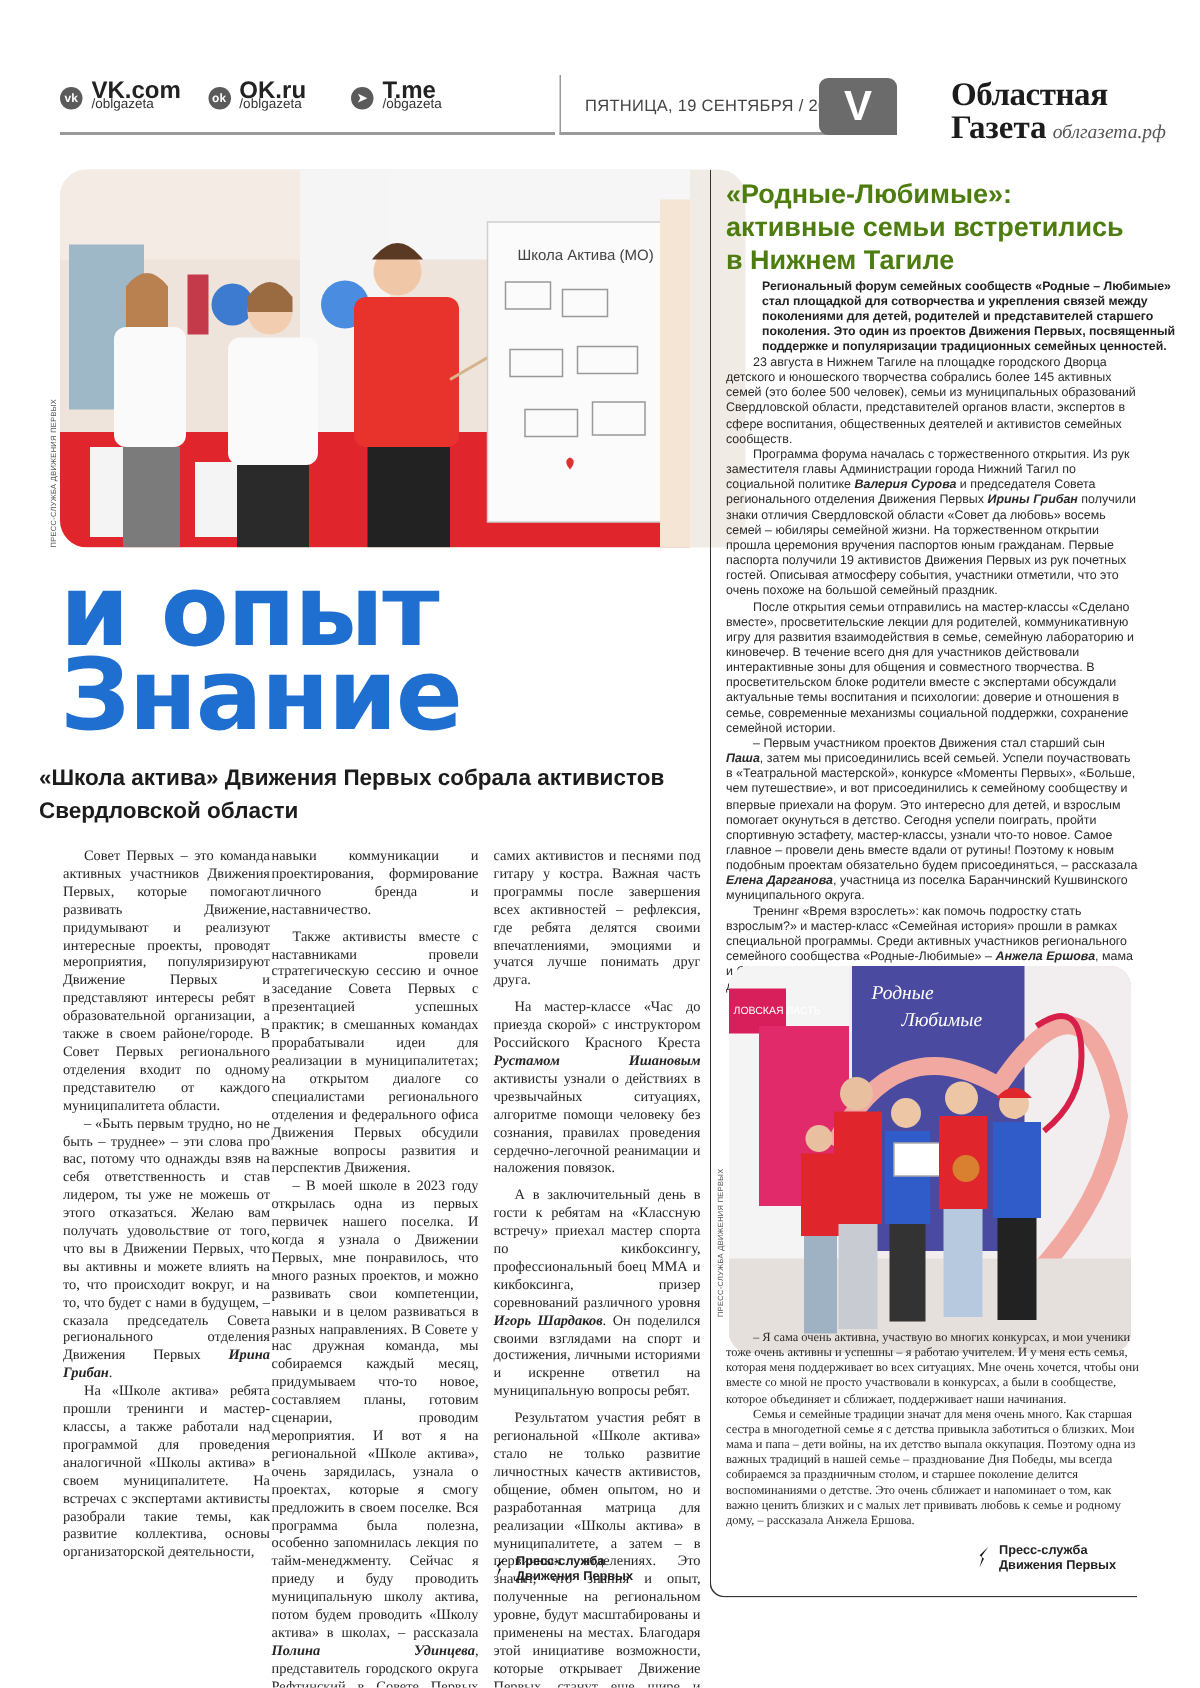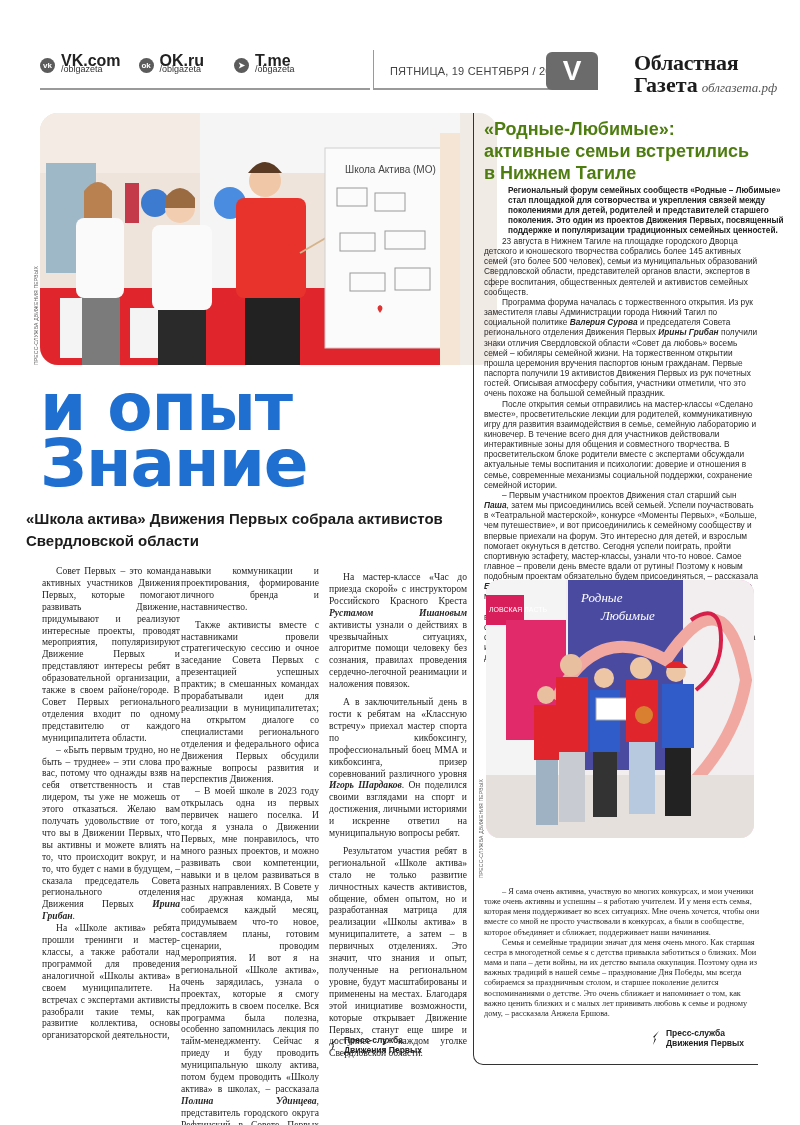--- a/index.html
+++ b/index.html
@@ -46,21 +46,21 @@
   .credit-sig span { font-family: "Liberation Sans", sans-serif; font-size: 8.5px; line-height: 10px; font-weight: bold; color: #222; }
 
   
   .right-box { position: absolute; left: 473px; top: 113px; width: 285px; height: 952px;
     border-left: 1.5px solid #333; border-bottom: 1.5px solid #333; border-bottom-left-radius: 10px; }
   .right-title { position: absolute; left: 484px; top: 118px; width: 280px; font-size: 18px; line-height: 22px; font-weight: bold; color: #4d7c0f; }
   .right-lead { position: absolute; left: 508px; top: 186px; width: 276px; font-family: "Liberation Sans", sans-serif; font-size: 8.2px; line-height: 10.1px; font-weight: bold; color: #222; }
   .right-body { position: absolute; left: 484px; top: 236px; width: 276px; font-family: "Liberation Sans", sans-serif; font-size: 8.3px; line-height: 10.15px; color: #2a2a2a; }
   .right-body p, .right-body2 p { text-indent: 18px; }
   .right-body2 { position: absolute; left: 484px; top: 887px; width: 276px; font-family: Liberation Serif, serif; font-size: 8.3px; line-height: 10.15px; color: #2a2a2a; }
-  .photo-right { position: absolute; left: 486px; top: 580px; width: 268px; height: 258px; border-radius: 14px; overflow: hidden; background: #f9a8d4; }
+  .photo-right { position: absolute; left: 486px; top: 644px; width: 268px; height: 258px; border-radius: 14px; overflow: hidden; background: #f9a8d4; }
   em.nm { font-style: italic; font-weight: bold; }
 </style>
 </head>
 <body>
 
 <header class="masthead">
   <div class="socials">
     <div class="social">
       <span class="social-ico">vk</span>
       <div class="social-txt"><b>VK.com</b><span>/oblgazeta</span></div>
@@ -145,20 +145,21 @@
 </div>
 
 <div class="col col2">
   <p style="text-indent:0">навыки коммуникации и проектирования, формирование личного бренда и наставничество.</p>
   <p class="sp">Также активисты вместе с наставниками провели стратегическую сессию и очное заседание Совета Первых с презентацией успешных практик; в смешанных командах прорабатывали идеи для реализации в муниципалитетах; на открытом диалоге со специалистами регионального отделения и федерального офиса Движения Первых обсудили важные вопросы развития и перспектив Движения.</p>
   <p><span>– В моей школе в 2023 году открылась одна из первых первичек нашего поселка. И когда я узнала о Движении Первых, мне понравилось, что много разных проектов, и можно развивать свои компетенции, навыки и в целом развиваться в разных направлениях. В Совете у нас дружная команда, мы собираемся каждый месяц, придумываем что-то новое, составляем планы, готовим сценарии, проводим мероприятия. И вот я на региональной «Школе актива», очень зарядилась, узнала о проектах, которые я смогу предложить в своем поселке. Вся программа была полезна, особенно запомнилась лекция по тайм-менеджменту. Сейчас я приеду и буду проводить муниципальную школу актива, потом будем проводить «Школу актива» в школах, – рассказала </span><em class="nm">Полина Удинцева</em><span>, представитель городского округа Рефтинский в Совете Первых Свердловской области.</span></p>
 
 </div>
 
 <div class="col col3">
+  <p style="text-indent:0">самих активистов и песнями под гитару у костра. Важная часть программы после завершения всех активностей – рефлексия, где ребята делятся своими впечатлениями, эмоциями и учатся лучше понимать друг друга.</p>
   <p class="sp"><span>На мастер-классе «Час до приезда скорой» с инструктором Российского Красного Креста </span><em class="nm">Рустамом Ишановым</em><span> активисты узнали о действиях в чрезвычайных ситуациях, алгоритме помощи человеку без сознания, правилах проведения сердечно-легочной реанимации и наложения повязок.</span></p>
   <p class="sp"><span>А в заключительный день в гости к ребятам на «Классную встречу» приехал мастер спорта по кикбоксингу, профессиональный боец ММА и кикбоксинга, призер соревнований различного уровня </span><em class="nm">Игорь Шардаков</em><span>. Он поделился своими взглядами на спорт и достижения, личными историями и искренне ответил на муниципальную вопросы ребят.</span></p>
   <p class="sp">Результатом участия ребят в региональной «Школе актива» стало не только развитие личностных качеств активистов, общение, обмен опытом, но и разработанная матрица для реализации «Школы актива» в муниципалитете, а затем – в первичных отделениях. Это значит, что знания и опыт, полученные на региональном уровне, будут масштабированы и применены на местах. Благодаря этой инициативе возможности, которые открывает Движение Первых, станут еще шире и доступнее в каждом уголке Свердловской области.</p>
 </div>
 
 <div class="credit-sig" style="left:330px; top:1035px;">
   <svg class="arrow-ico" viewBox="0 0 8 14">
       <path d="M7 0 L1 6 L3 7 L1 14 L4 8 L2 7 Z" fill="#111"></path>
     </svg>
   <span><span>Пресс-служба</span><br><span>Движения Первых</span></span>

